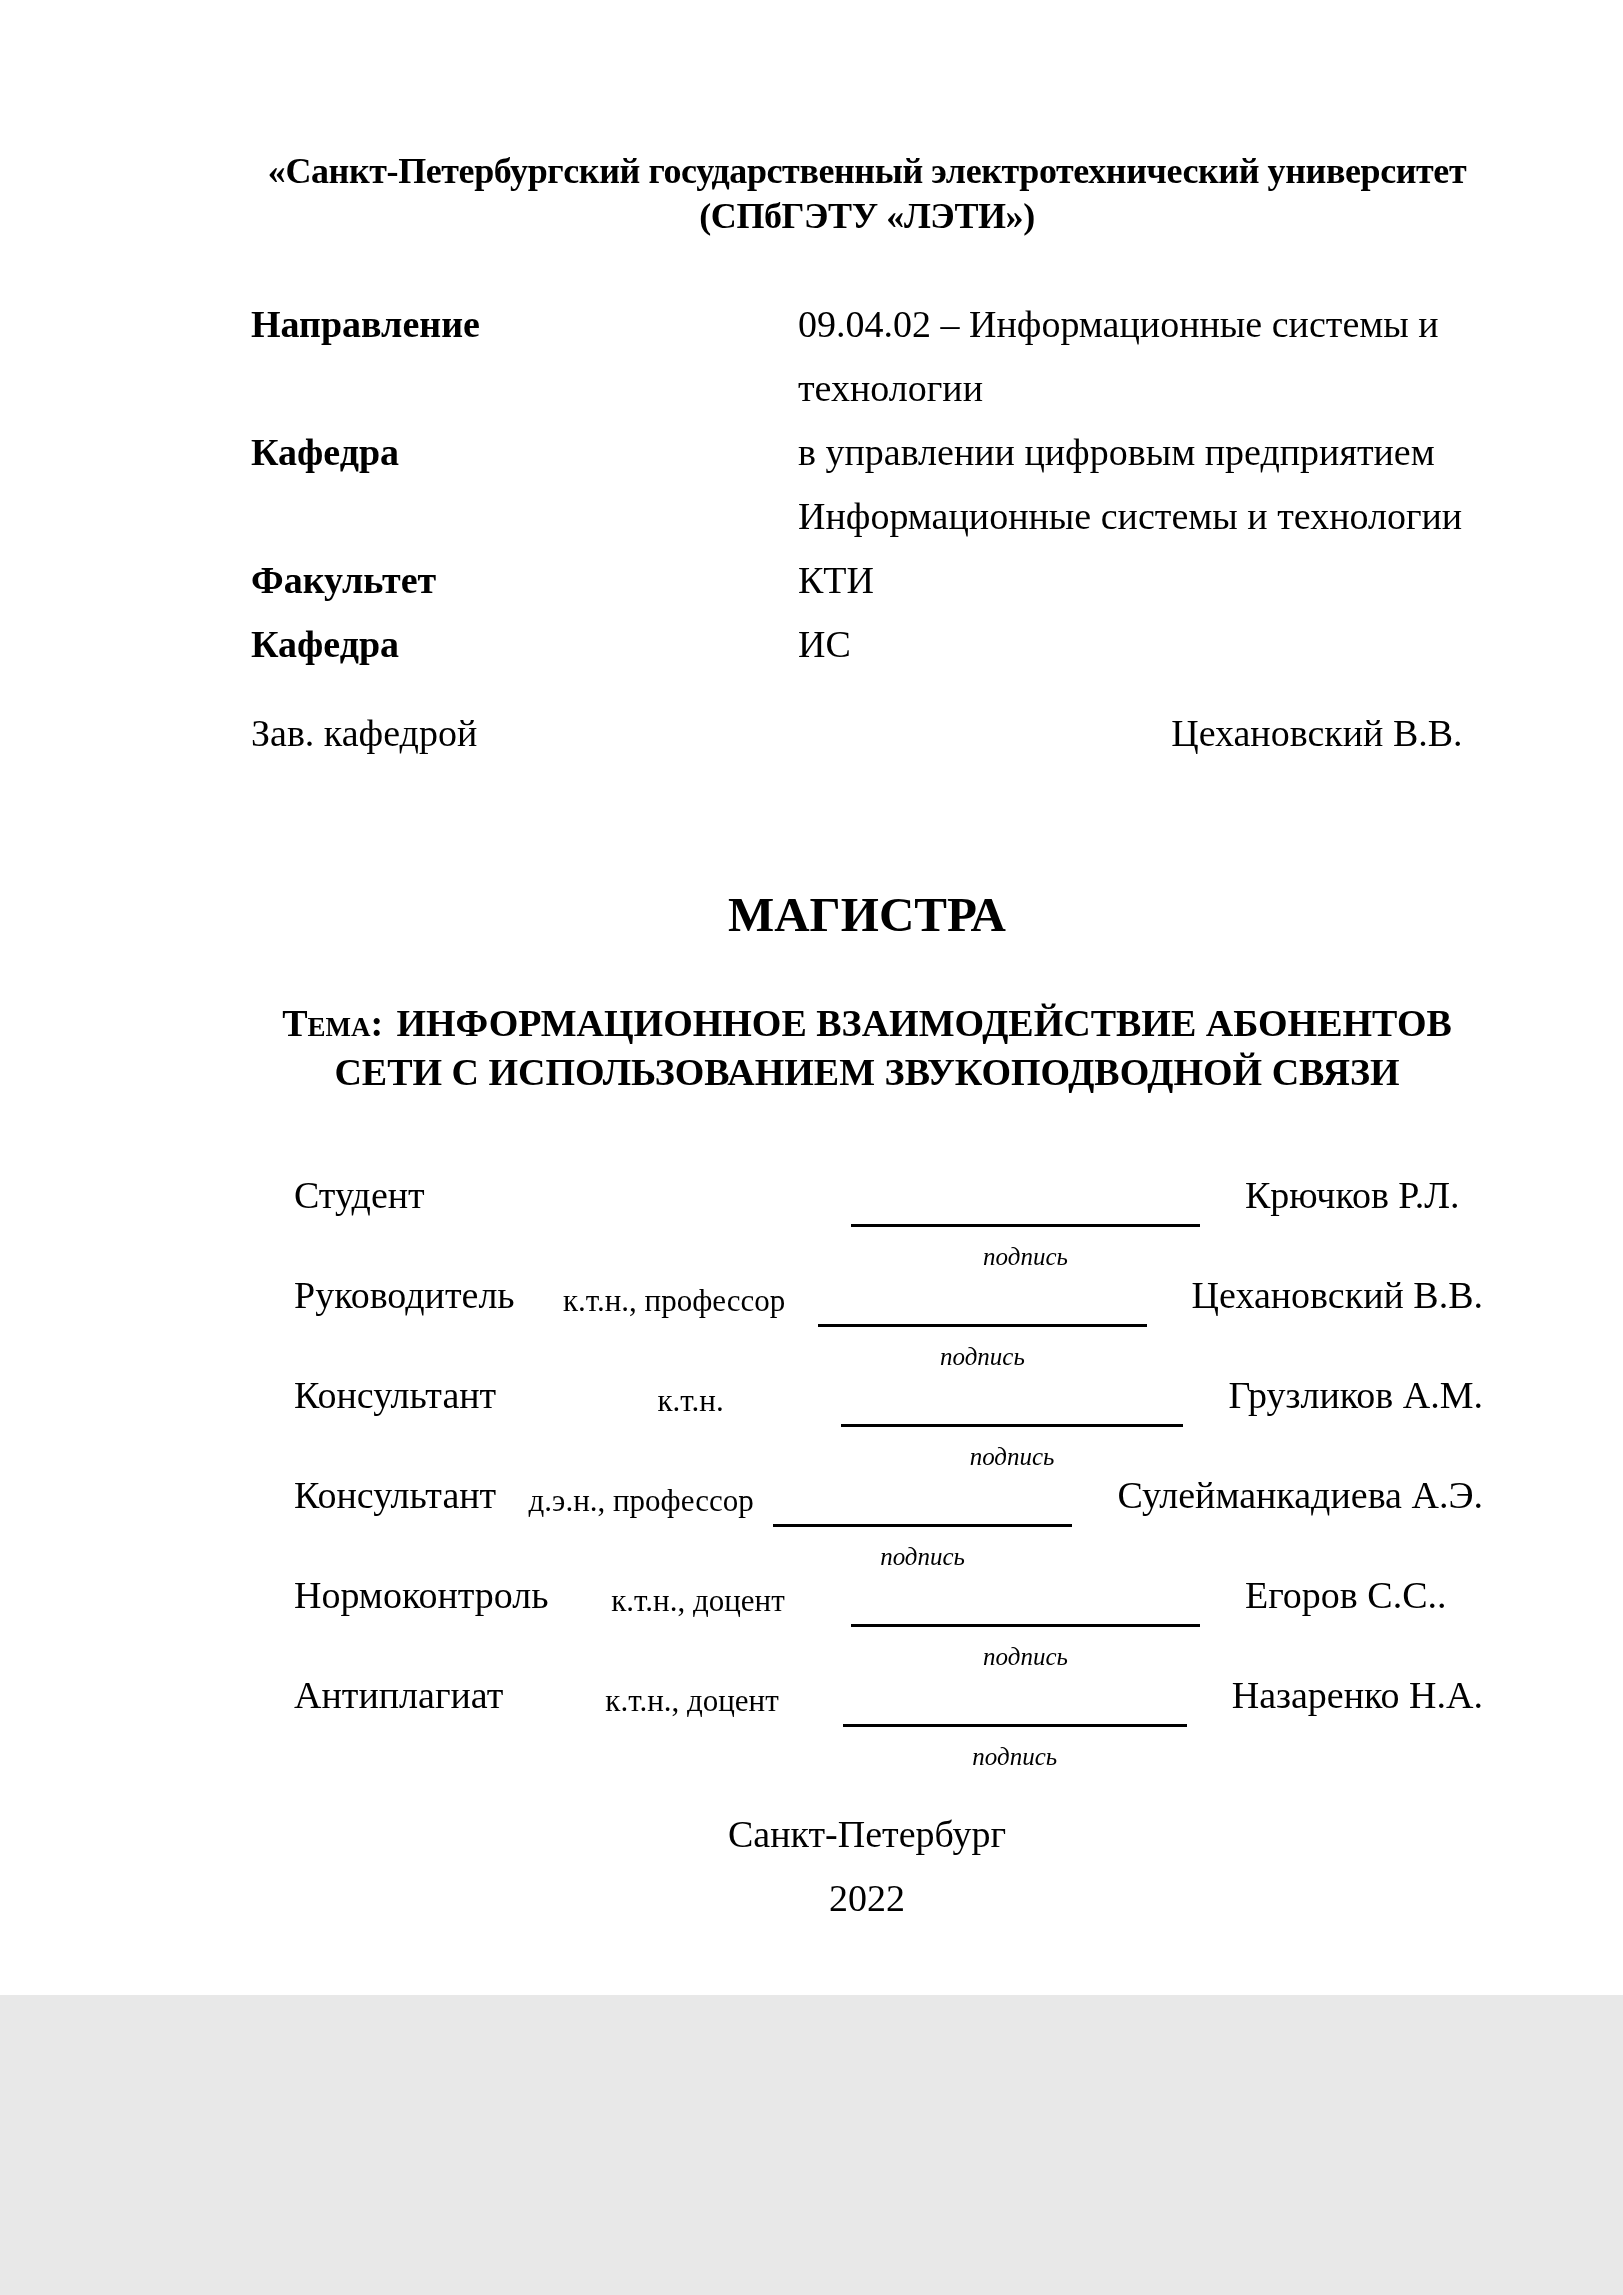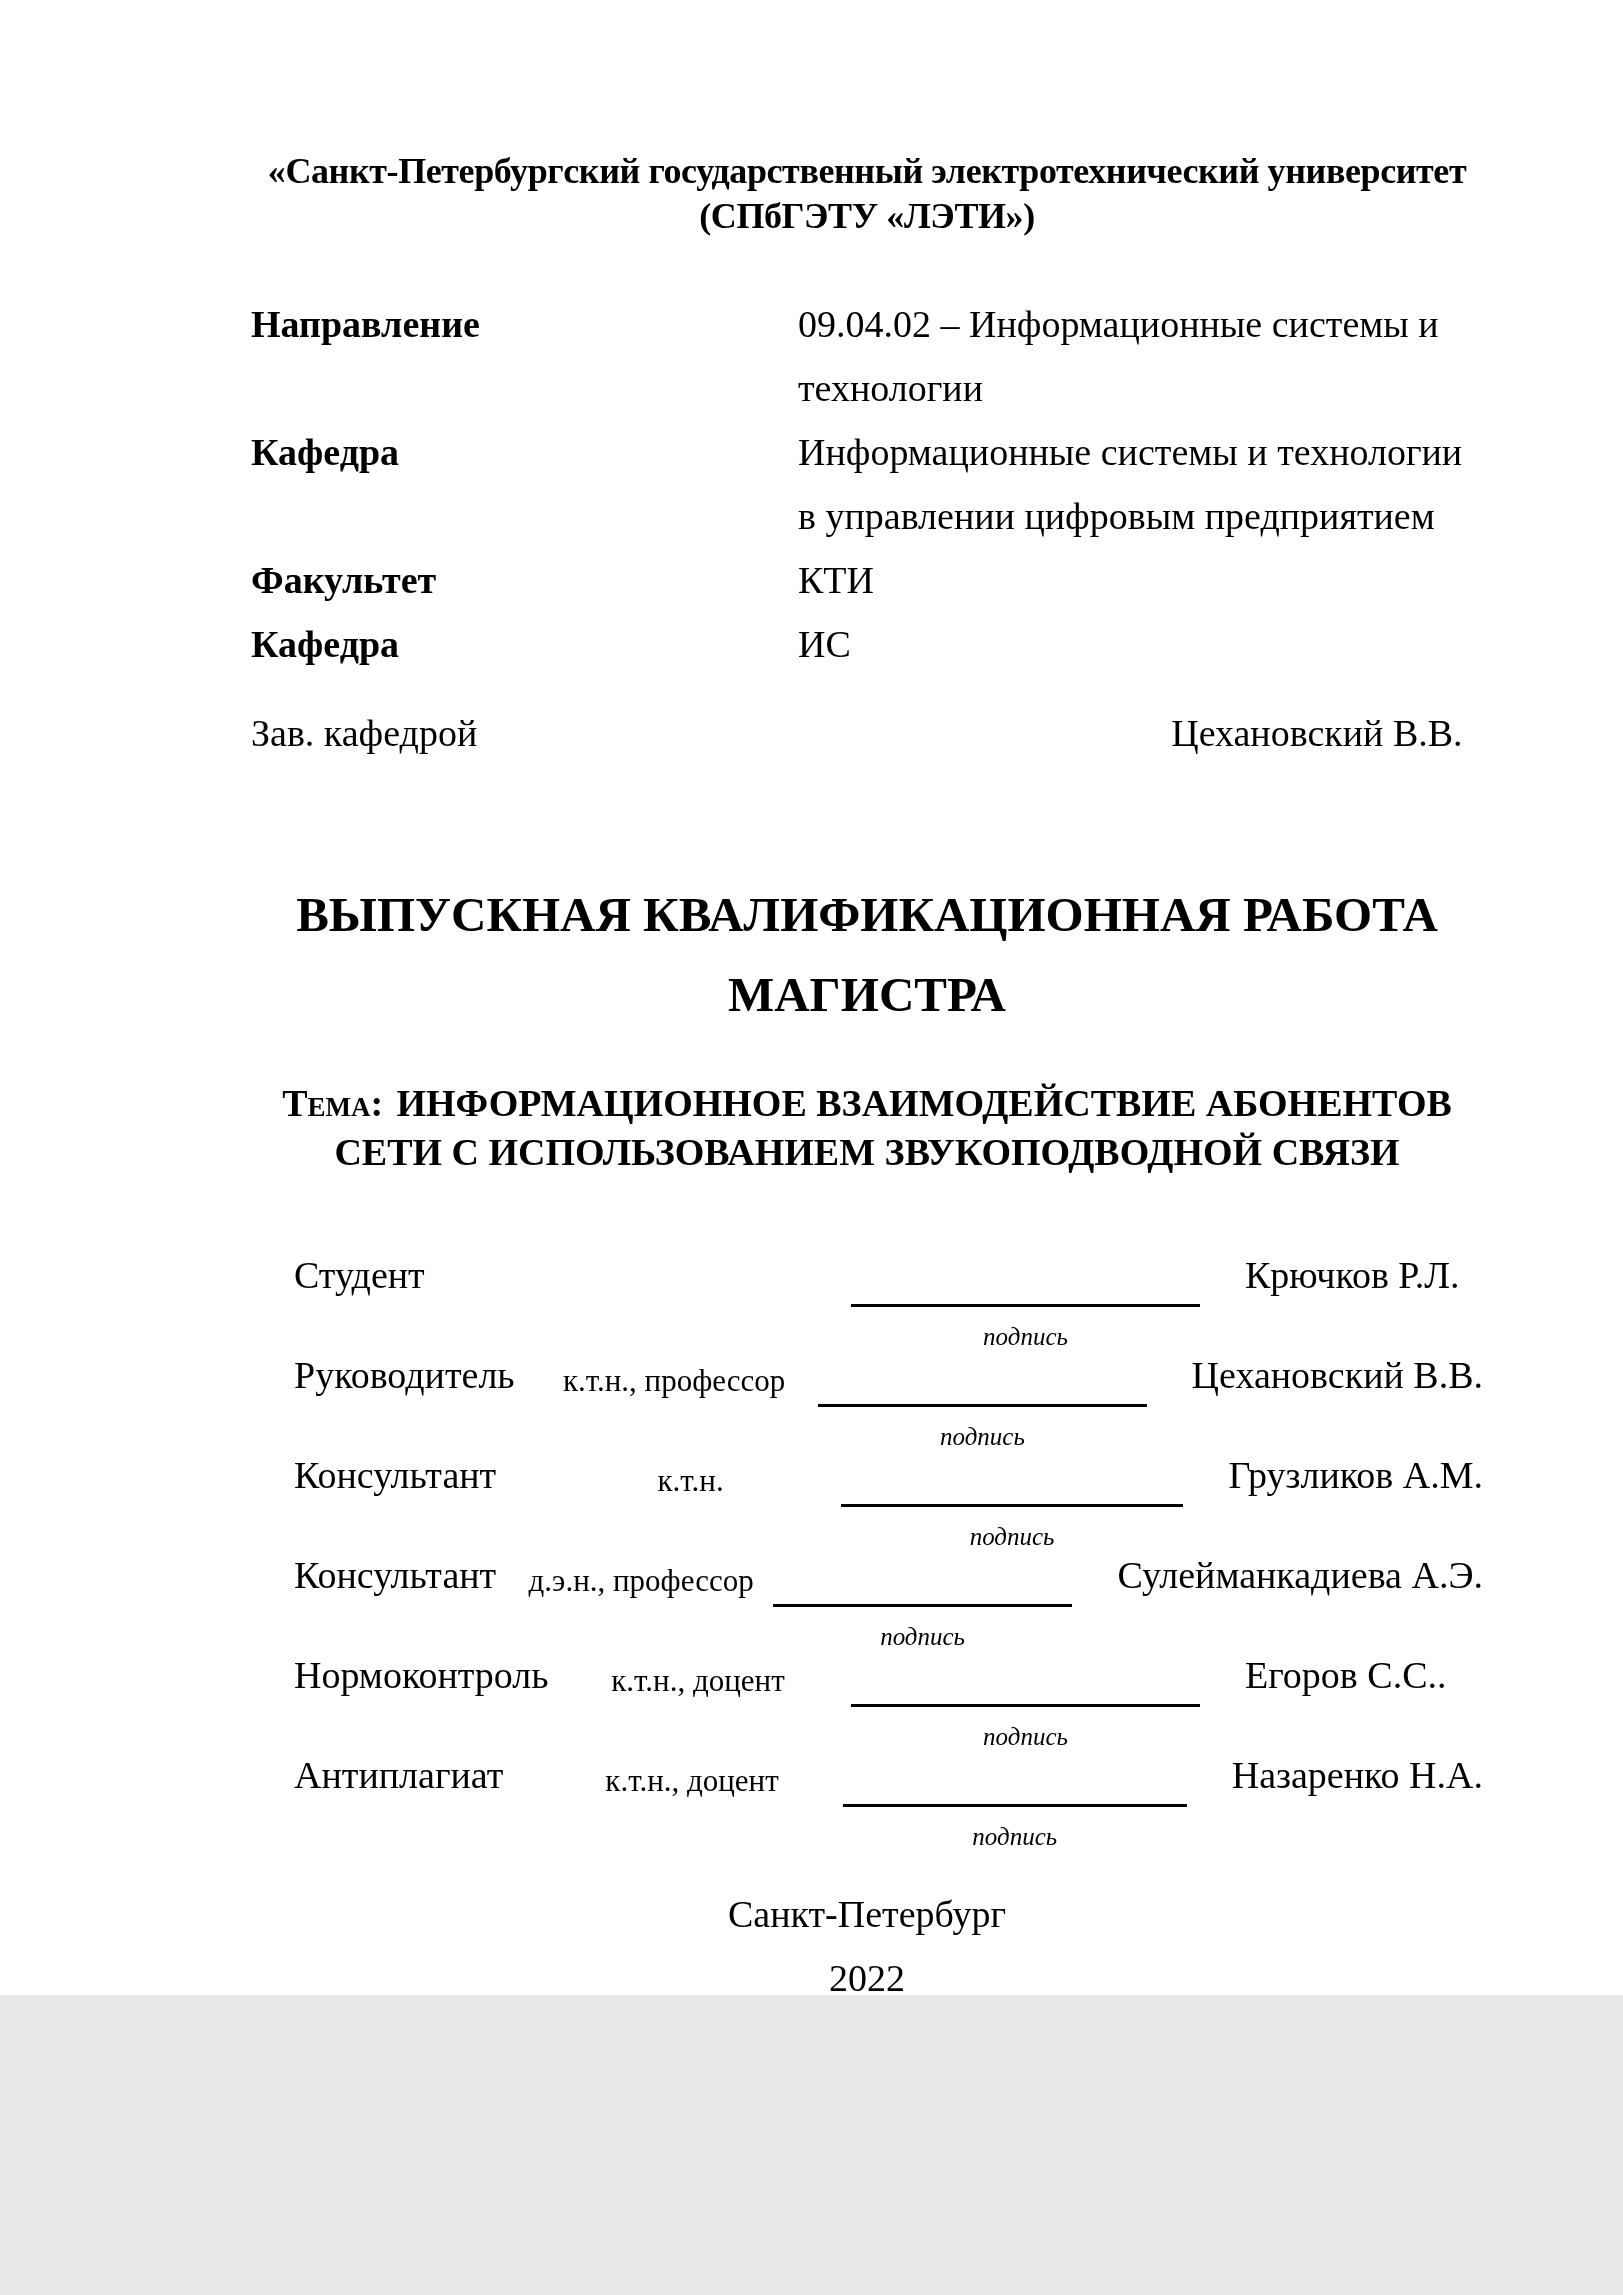--- a/index.html
+++ b/index.html
@@ -116,42 +116,41 @@
   </div>
 
   <div class="info">
     <div class="info-label">Направление</div>
     <div class="info-value">
       <div>09.04.02 – Информационные системы и</div>
       <div>технологии</div>
     </div>
     <div class="info-label">Кафедра</div>
     <div class="info-value">
+      <div>в управлении цифровым предприятием</div>
       <div>Информационные системы и технологии</div>
-      <div>в управлении цифровым предприятием</div>
     </div>
     <div class="info-label">Факультет</div>
     <div class="info-value">
       <div>КТИ</div>
     </div>
     <div class="info-label">Кафедра</div>
     <div class="info-value">
       <div>ИС</div>
     </div>
   </div>
 
   <div class="approval">
     <div class="approval-row">
       <span>Зав. кафедрой</span>
       <span>Цехановский В.В.</span>
     </div>
   </div>
 
   <div class="title">
-    <div>ВЫПУСКНАЯ КВАЛИФИКАЦИОННАЯ РАБОТА</div>
     <div>МАГИСТРА</div>
   </div>
 
   <div class="theme">
     <div class="theme-line">
       <span class="theme-label">Тема:</span><span>ИНФОРМАЦИОННОЕ ВЗАИМОДЕЙСТВИЕ АБОНЕНТОВ</span>
     </div>
     <div class="theme-line">СЕТИ С ИСПОЛЬЗОВАНИЕМ ЗВУКОПОДВОДНОЙ СВЯЗИ</div>
   </div>
 

